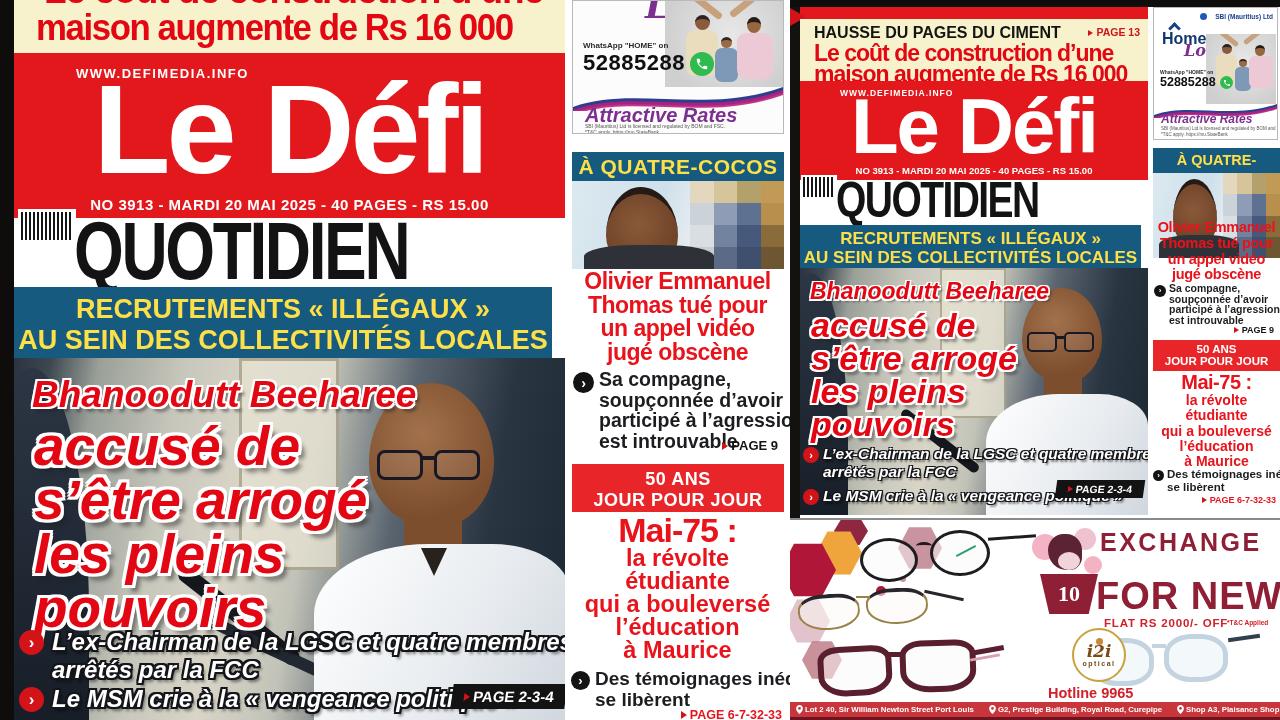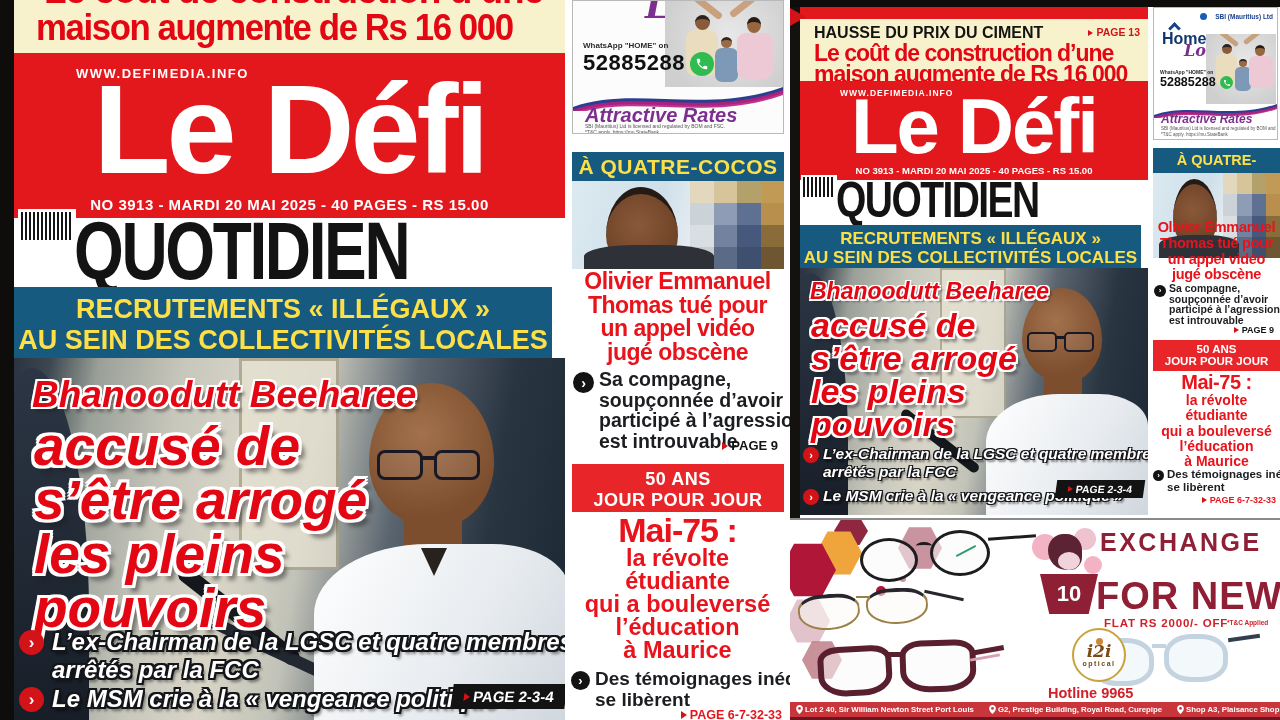--- a/index.html
+++ b/index.html
@@ -206,21 +206,21 @@
     </div>
   </section>
 
   <section class="abs" style="left:790px;top:0;width:490px;height:720px;background:#fff">
     <div class="abs" style="left:0;top:0;width:490px;height:7px;background:#0e0d0b"></div>
     <div class="abs" style="left:0;top:7px;width:10px;height:511px;background:#14120f"></div>
     <div class="abs" style="left:10px;top:7px;width:348px;height:12px;background:var(--red)"></div>
     <div class="abs" style="left:0;top:8px;width:0;height:0;border-top:9px solid transparent;border-bottom:9px solid transparent;border-left:16px solid #d21419"></div>
 
     <div class="abs" style="left:10px;top:19px;width:348px;height:62px;background:var(--yellow)">
-      <div class="abs nowrap" style="left:14px;top:5px;font-size:16px;font-weight:800;color:#141414">HAUSSE DU PRIX DU CIMENT</div>
+      <div class="abs nowrap" style="left:14px;top:5px;font-size:16px;font-weight:800;color:#141414">HAUSSE DU PAGES DU CIMENT</div>
       <div class="abs nowrap" style="right:8px;top:7px;font-size:10.5px;font-weight:800;color:#d21419">
         <span class="tri" style="border-top-width:3px;border-bottom-width:3px;border-left-width:5px"></span><span>PAGE 13</span>
       </div>
       <div class="abs nowrap" style="left:14px;top:21px;font-size:23px;font-weight:900;color:var(--hred);letter-spacing:-1px">Le coût de construction d’une</div>
       <div class="abs nowrap" style="left:14px;top:42px;font-size:23px;font-weight:900;color:var(--hred);letter-spacing:-1px">maison augmente de Rs 16 000</div>
     </div>
 
     <div class="abs" style="left:10px;top:81px;width:348px;height:99px;background:var(--red)">
       <div class="abs nowrap" style="left:40px;top:7px;font-size:8.5px;font-weight:800;color:#fff;letter-spacing:1px">WWW.DEFIMEDIA.INFO</div>
       <div class="abs ctr nowrap" style="left:0;top:6px;width:100%;font-size:78px;font-weight:900;color:#fff;line-height:1;letter-spacing:-2px">Le Défi</div>
@@ -404,21 +404,21 @@
       </div>
 
       <div class="abs" style="left:242px;top:8px;width:70px;height:52px">
         <div class="abs" style="left:0;top:6px;width:26px;height:26px;border-radius:50%;background:#f3b3c4"></div>
         <div class="abs" style="left:42px;top:0;width:22px;height:22px;border-radius:50%;background:#eec2cf"></div>
         <div class="abs" style="left:52px;top:28px;width:18px;height:18px;border-radius:50%;background:#f3b3c4"></div>
         <div class="abs" style="left:16px;top:6px;width:34px;height:36px;background:#5c2335;border-radius:50% 50% 40% 60%"></div>
         <div class="abs" style="left:26px;top:24px;width:22px;height:18px;background:#f0d4da;border-radius:50%"></div>
       </div>
       <div class="abs" style="left:250px;top:54px;width:58px;height:40px;background:#8f1f35;clip-path:polygon(0 0,100% 0,84% 100%,16% 100%);display:flex;align-items:center;justify-content:center">
-        <span style="color:#fff;font-weight:800;font-size:22px;font-family:Liberation Sans, sans-serif">10</span>
+        <span style="color:#fff;font-weight:800;font-size:22px;font-family:Liberation Serif, serif">10</span>
       </div>
 
       <div class="abs nowrap" style="left:310px;top:8px;font-size:25px;font-weight:900;color:var(--maroon);letter-spacing:2.5px">EXCHANGE</div>
       <div class="abs nowrap" style="left:306px;top:55px;font-size:38px;font-weight:900;color:var(--maroon);letter-spacing:1px">FOR NEW</div>
       <div class="abs nowrap" style="left:314px;top:97px;font-size:11.5px;font-weight:800;color:#d1202a;letter-spacing:.8px">FLAT RS 2000/- OFF</div>
       <div class="abs nowrap" style="left:437px;top:99px;font-size:6.5px;font-weight:700;color:#d1202a">*T&amp;C Applied</div>
 
       <div class="abs" style="left:282px;top:108px;width:54px;height:54px;border:2px solid var(--gold);border-radius:50%;background:#fff;display:flex;flex-direction:column;align-items:center;justify-content:center">
         <span class="serif-it" style="font-size:17px;font-weight:700;color:#7a4a16;line-height:1">i2i</span>
         <span style="font-size:7px;letter-spacing:1.5px;color:#6e4a14;font-weight:700">optical</span>

